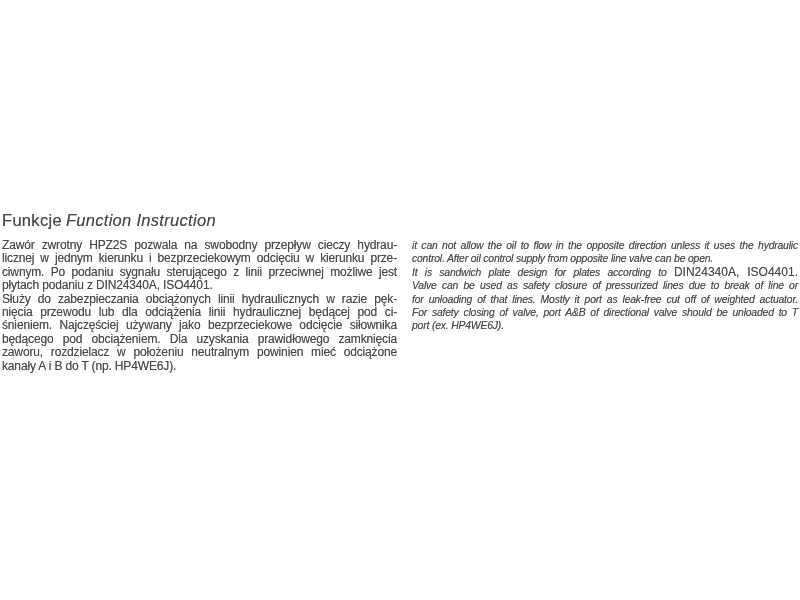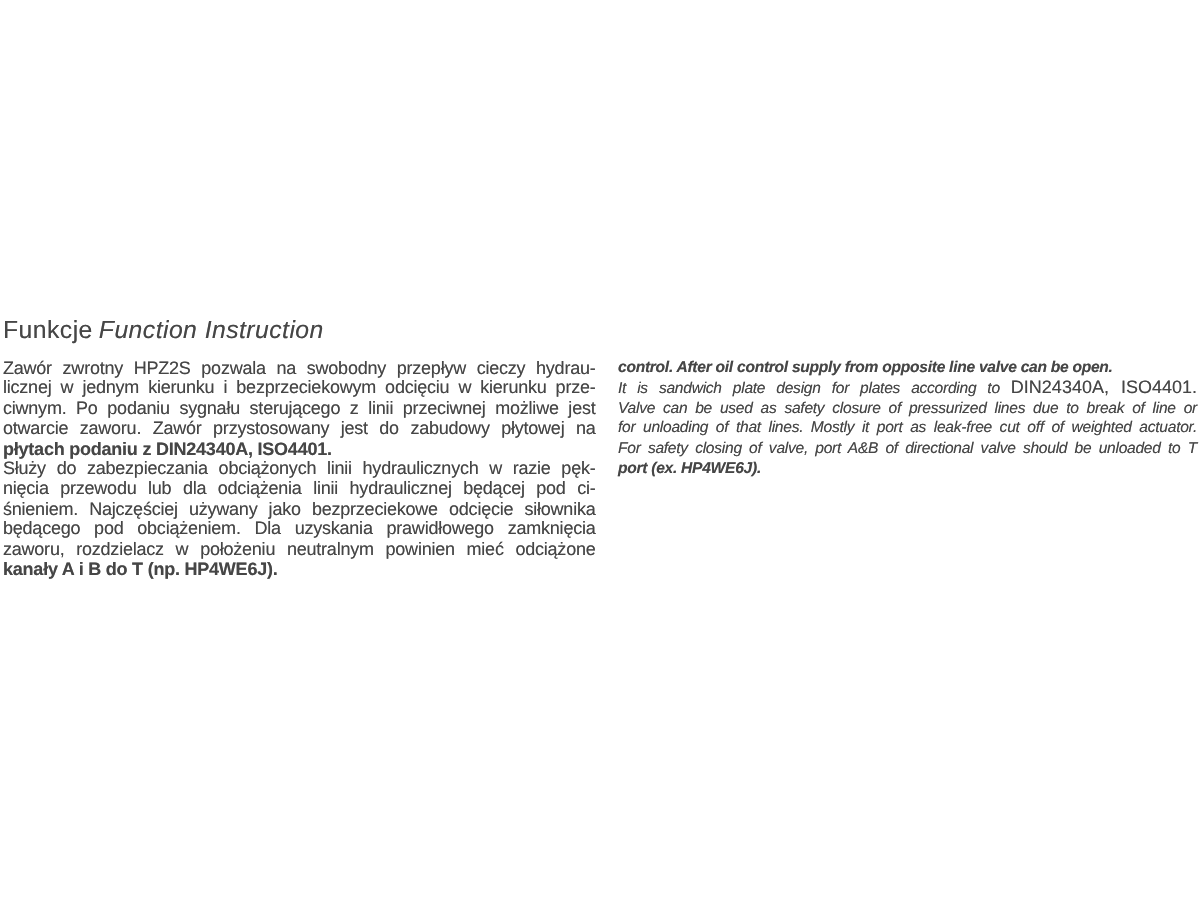--- a/index.html
+++ b/index.html
@@ -48,52 +48,51 @@
   }
   .line {
     height: 13.4px;
     line-height: 13.4px;
     text-align: justify;
     text-align-last: justify;
     white-space: normal;
   }
   .line.last {
     text-align-last: left;
-    font-weight: bold;
   }
   .upright {
     font-style: normal;
     font-size: 12px;
     letter-spacing: 0;
   }
 </style>
 </head>
 <body>
 
 <div class="page" style="background: rgb(255, 255, 255); color: rgb(70, 70, 70);">
 
   <div class="heading">
     <span class="h-pl">Funkcje</span><span class="h-en">Function Instruction</span>
   </div>
 
   <div class="col col-pl">
       <div class="line"><span>Zawór zwrotny HPZ2S pozwala na swobodny przepływ cieczy hydrau-</span></div>
       <div class="line"><span>licznej w jednym kierunku i bezprzeciekowym odcięciu w kierunku prze-</span></div>
       <div class="line"><span>ciwnym. Po podaniu sygnału sterującego z linii przeciwnej możliwe jest</span></div>
-      <div class="line"><span>otwarcie zaworu. Zawór przystosowany jest do zabudowy płytowej na</span></div>
       <div class="line last"><span>płytach podaniu z DIN24340A, ISO4401.</span></div>
       <div class="line"><span>Służy do zabezpieczania obciążonych linii hydraulicznych w razie pęk-</span></div>
       <div class="line"><span>nięcia przewodu lub dla odciążenia linii hydraulicznej będącej pod ci-</span></div>
       <div class="line"><span>śnieniem. Najczęściej używany jako bezprzeciekowe odcięcie siłownika</span></div>
       <div class="line"><span>będącego pod obciążeniem. Dla uzyskania prawidłowego zamknięcia</span></div>
       <div class="line"><span>zaworu, rozdzielacz w położeniu neutralnym powinien mieć odciążone</span></div>
       <div class="line last"><span>kanały A i B do T (np. HP4WE6J).</span></div>
     </div>
 
   <div class="col col-en">
+      <div class="line"><span>it can not allow the oil to flow in the opposite direction unless it uses the hydraulic</span></div>
       <div class="line last"><span>control. After oil control supply from opposite line valve can be open.</span></div>
       <div class="line"><span>It is sandwich plate design for plates according to </span><span class="upright">DIN24340A, ISO4401.</span></div>
       <div class="line"><span>Valve can be used as safety closure of pressurized lines due to break of line or</span></div>
       <div class="line"><span>for unloading of that lines. Mostly it port as leak-free cut off of weighted actuator.</span></div>
       <div class="line"><span>For safety closing of valve, port A&amp;B of directional valve should be unloaded to T</span></div>
       <div class="line last"><span>port (ex. HP4WE6J).</span></div>
     </div>
 
 </div>
 

